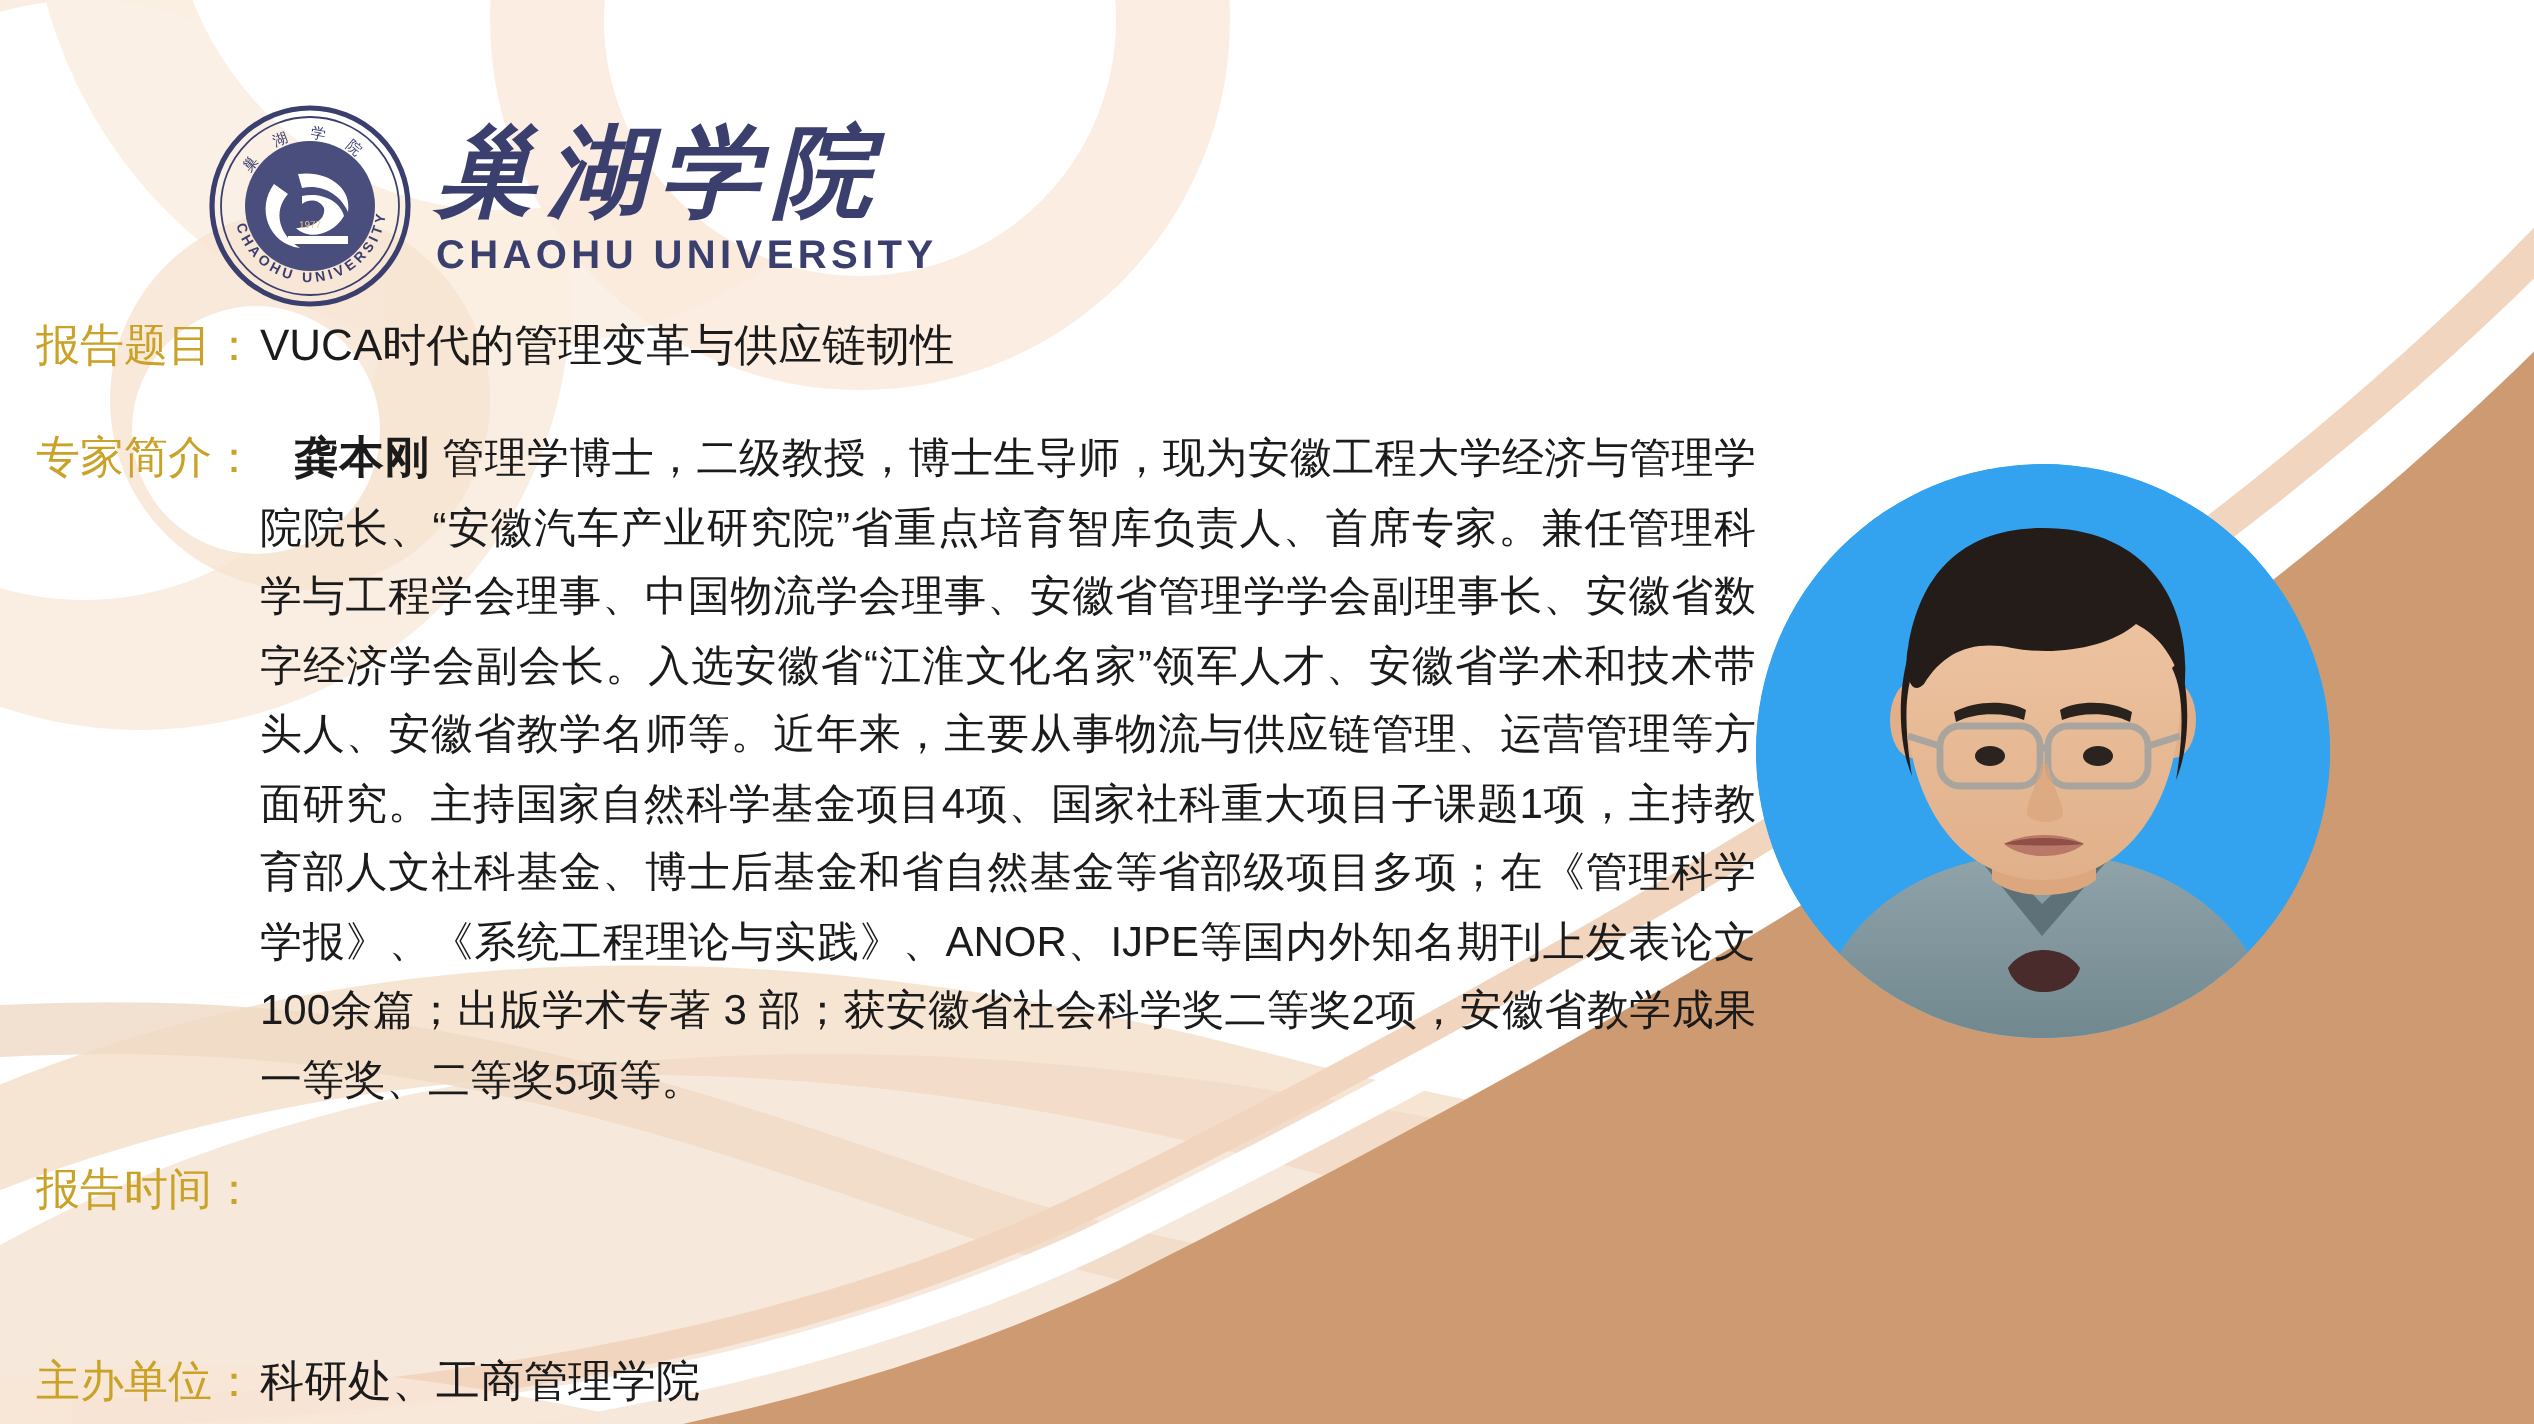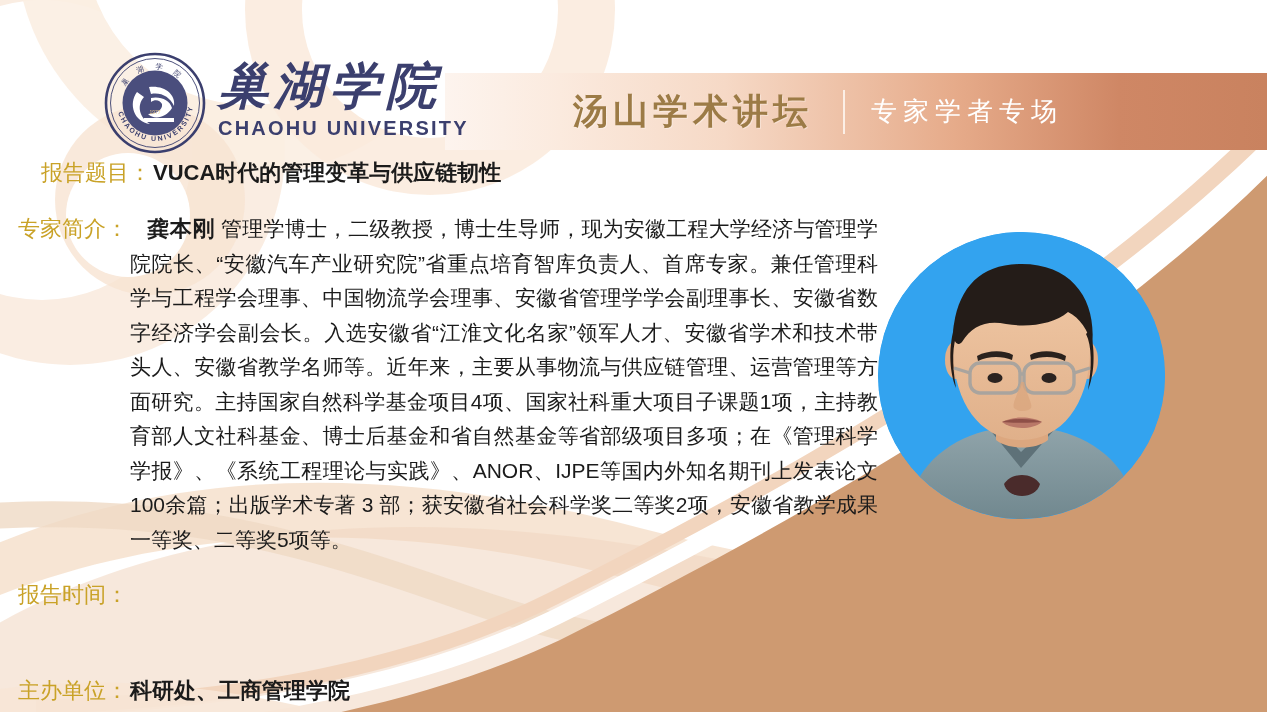--- a/index.html
+++ b/index.html
@@ -110,32 +110,31 @@
   .label {
     color: #c9a227;
     font-size: 22px;
     font-weight: 400;
     white-space: nowrap;
     letter-spacing: 0px;
   }
   .value-bold {
     color: #1b1b1b;
     font-size: 22px;
-    font-weight: 700;
+    font-weight: 400;
     white-space: nowrap;
   }
 
   #row-title {
     position: absolute;
     left: 18px;
     top: 158px;
     display: flex;
     align-items: baseline;
     z-index: 6;
-    margin-left: 23px;
   }
   #row-title .value-bold { margin-left: 2px; }
 
   #row-bio {
     position: absolute;
     left: 18px;
     top: 212px;
     width: 860px;
     z-index: 6;
     display: flex;
@@ -238,25 +237,20 @@
                  L 40 716 C 238 710 416 676 552 610 C 894 440 1156 268 1316 84 Z" fill="#FFFFFF"></path>
 
         <path d="M 1332 70 C 1172 256 906 430 558 604 C 418 674 238 708 36 714
                  L 36 700 C 236 694 414 660 550 592 C 894 420 1158 246 1318 58 Z" fill="#F2D5BE"></path>
 
         <path d="M -60 700 C 60 672 180 680 300 706 L 300 712 L -60 712 Z" fill="#F7E6D6" opacity="0.9"></path>
       </g>
     </svg>
   </div>
 
-  <div id="banner">
-    <div id="banner-main">汤山学术讲坛</div>
-    <div id="banner-divider"></div>
-    <div id="banner-sub">专家学者专场</div>
-  </div>
 
   <div id="logo-block">
     <div id="seal">
       <svg viewBox="0 0 102 102" xmlns="http://www.w3.org/2000/svg">
         <defs>
           <path id="arcTop" d="M 17,51 A 34,34 0 0 1 85,51"></path>
           <path id="arcBot" d="M 13,51 A 38,38 0 0 0 89,51"></path>
         </defs>
         <circle cx="51" cy="51" r="49" fill="none" stroke="#3B3F6E" stroke-width="2.6"></circle>
         <circle cx="51" cy="51" r="44.5" fill="none" stroke="#3B3F6E" stroke-width="0.9"></circle>

